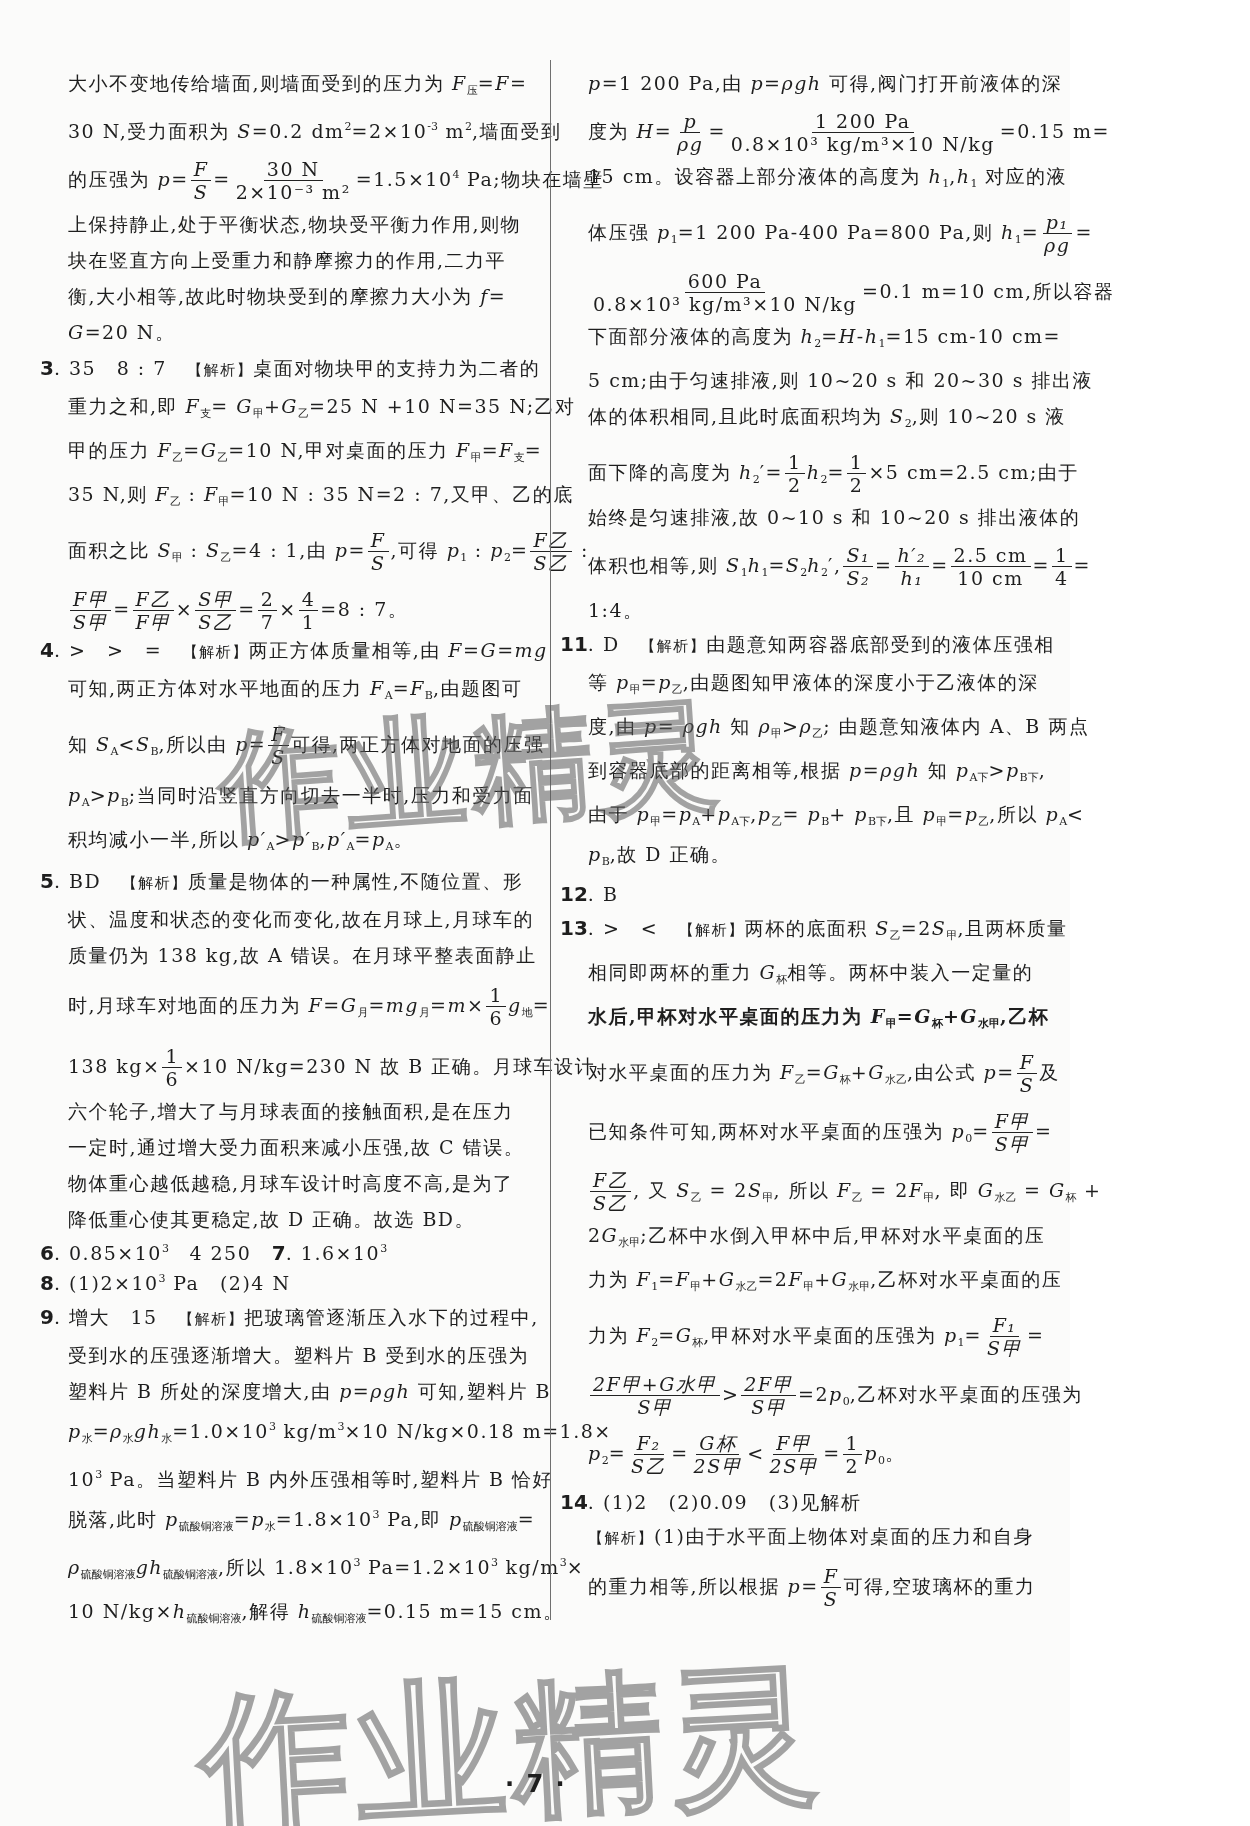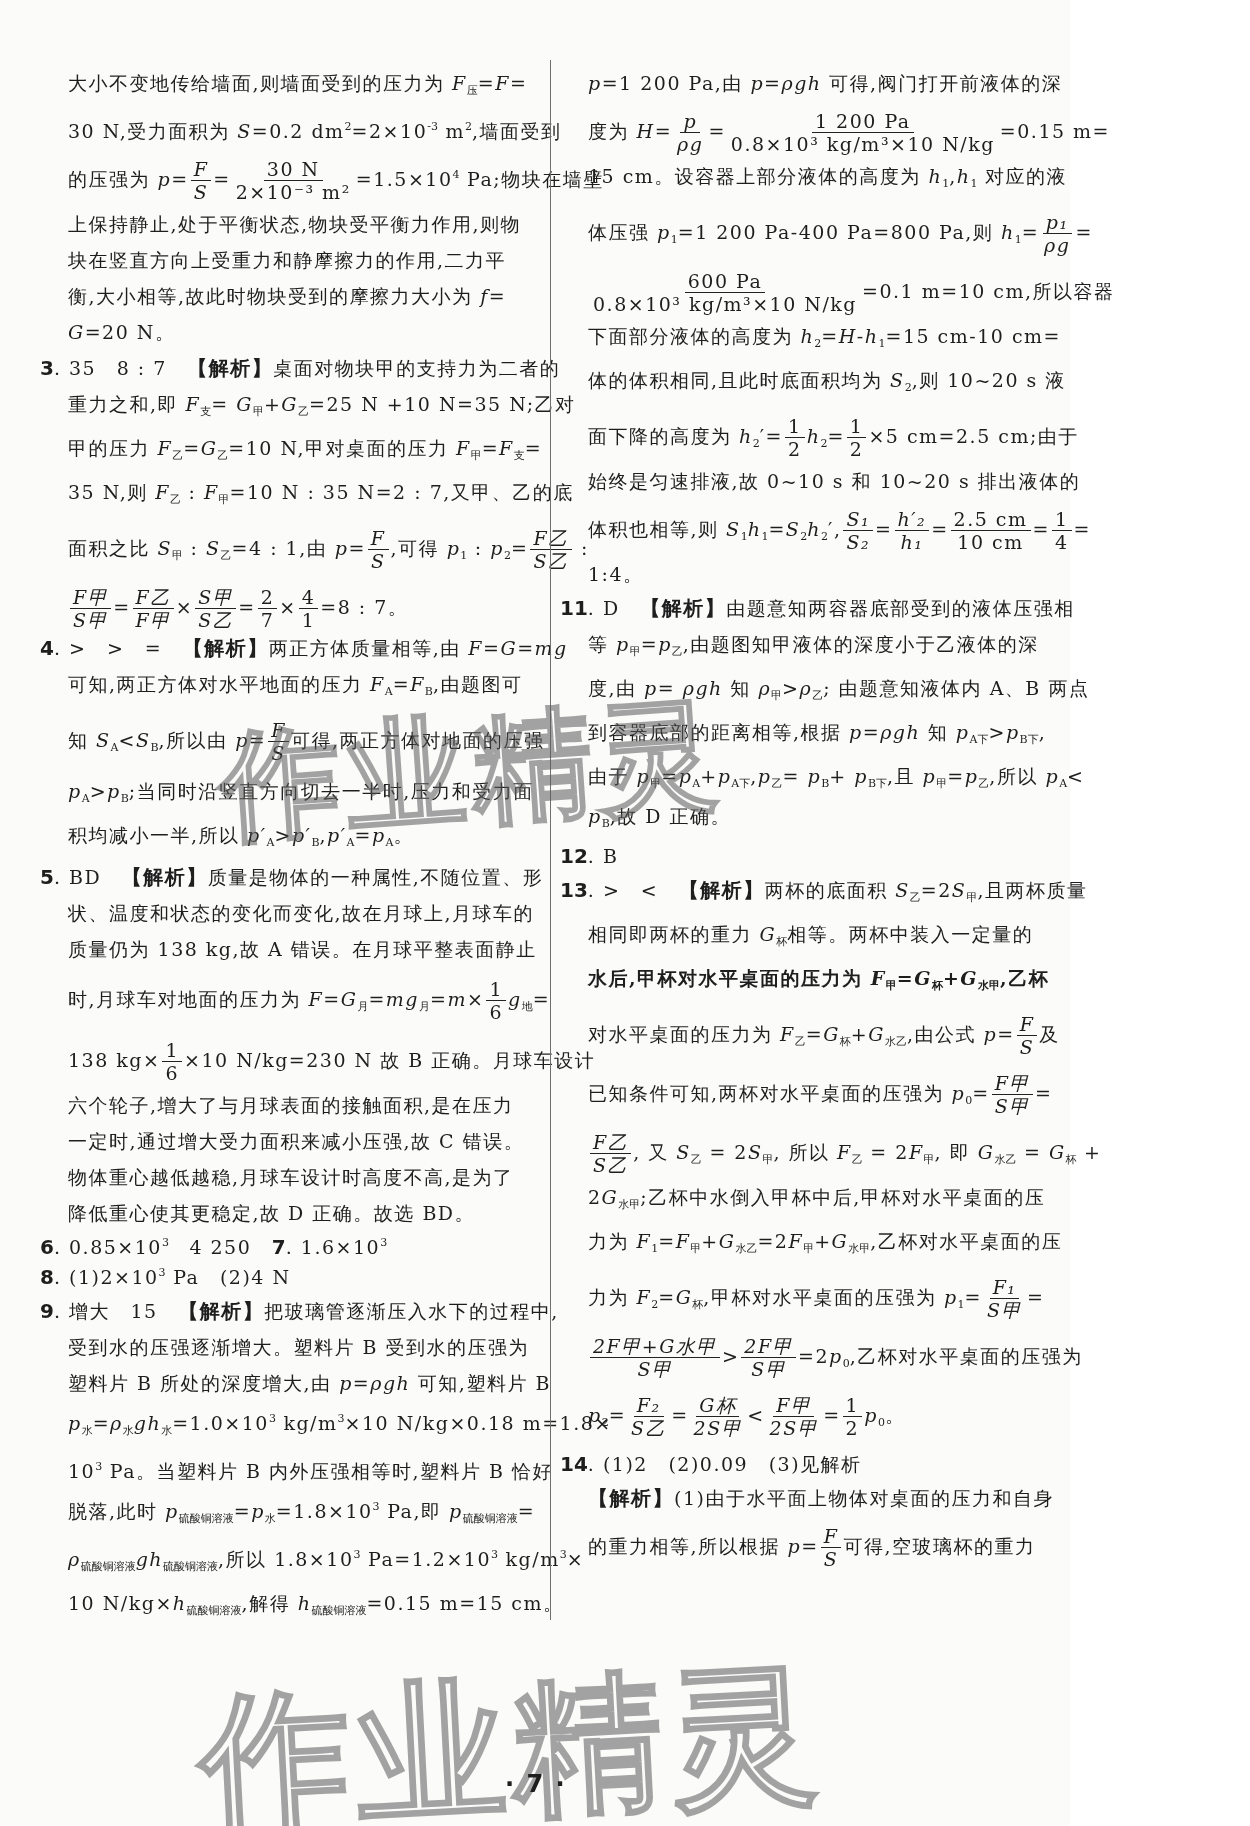--- a/index.html
+++ b/index.html
@@ -7,21 +7,21 @@
        font-family:"DejaVu Serif","Liberation Serif",serif;color:#1e1e1e;}
   .page{position:absolute;left:0;top:0;width:1070px;height:1826px;background:#fbfbfa;}
   .col{position:absolute;top:70px;}
   .col-left{left:40px;width:500px;}
   .col-right{left:560px;width:480px;}
   .divider{position:absolute;left:550px;top:60px;width:1px;height:1560px;background:#6f6f6f;}
   .line{position:relative;font-size:19px;letter-spacing:1.5px;white-space:nowrap;line-height:26px;}
   .line.indent{padding-left:28px;}
   .line.item{padding-left:0;}
   .qnum{font-family:"DejaVu Sans","Liberation Sans",sans-serif;font-weight:bold;font-size:20px;letter-spacing:0;}
-  .tag{font-family:"DejaVu Sans","Liberation Sans",sans-serif;font-weight:bold;font-size:20px;}
+  .tag{font-family:"DejaVu Sans","Liberation Sans",sans-serif;font-weight:normal;font-size:15px;}
   .it{font-style:italic;}
   sub{font-size:11px;vertical-align:-4px;letter-spacing:0;}
   sup{font-size:11px;vertical-align:8px;letter-spacing:0;}
   .frac{display:inline-flex;flex-direction:column;align-items:center;vertical-align:middle;margin:0 2px;line-height:22px;}
   .frac .num{border-bottom:1.3px solid #222;padding:0 3px;}
   .frac .den{padding:0 3px;}
   .pagenum{position:absolute;left:505px;top:1770px;font-family:"DejaVu Sans","Liberation Sans",sans-serif;
            font-weight:bold;font-size:24px;letter-spacing:2px;}
   .watermark{position:absolute;font-family:"DejaVu Sans","Liberation Sans",sans-serif;font-weight:bold;
            color:transparent;-webkit-text-stroke:2px rgba(90,90,90,0.55);letter-spacing:6px;pointer-events:none;}
@@ -120,20 +120,21 @@
       <div class="line indent" style="margin-top: 8px;"><span>15 cm。设容器上部分液体的高度为 </span><span class="it">h</span><sub>1</sub><span>,</span><span class="it">h</span><sub>1</sub><span> 对应的液</span></div>
       <div class="line indent" style="margin-top: 14px;"><span>体压强 </span><span class="it">p</span><sub>1</sub><span>=1 200 Pa-400 Pa=800 Pa,则 </span><span class="it">h</span><sub>1</sub><span>=</span><span class="frac">
           <span class="num it">p₁</span>
           <span class="den it">ρg</span>
         </span><span>=</span></div>
       <div class="line indent" style="margin-top: 14px;"><span class="frac">
           <span class="num">600 Pa</span>
           <span class="den">0.8×10³ kg/m³×10 N/kg</span>
         </span><span>=0.1 m=10 cm,所以容器</span></div>
       <div class="line indent" style="margin-top: 8px;"><span>下面部分液体的高度为 </span><span class="it">h</span><sub>2</sub><span>=</span><span class="it">H</span><span>-</span><span class="it">h</span><sub>1</sub><span>=15 cm-10 cm=</span></div>
+      <div class="line indent" style="margin-top: 10px;"><span>5 cm;由于匀速排液,则 10~20 s 和 20~30 s 排出液</span></div>
       <div class="line indent" style="margin-top: 10px;"><span>体的体积相同,且此时底面积均为 </span><span class="it">S</span><sub>2</sub><span>,则 10~20 s 液</span></div>
       <div class="line indent" style="margin-top: 14px;"><span>面下降的高度为 </span><span class="it">h</span><sub>2</sub><span>′=</span><span class="frac">
           <span class="num">1</span>
           <span class="den">2</span>
         </span><span class="it">h</span><sub>2</sub><span>=</span><span class="frac">
           <span class="num">1</span>
           <span class="den">2</span>
         </span><span>×5 cm=2.5 cm;由于</span></div>
       <div class="line indent" style="margin-top: 8px;"><span>始终是匀速排液,故 0~10 s 和 10~20 s 排出液体的</span></div>
       <div class="line indent" style="margin-top: 14px;"><span>体积也相等,则 </span><span class="it">S</span><sub>1</sub><span class="it">h</span><sub>1</sub><span>=</span><span class="it">S</span><sub>2</sub><span class="it">h</span><sub>2</sub><span>′,</span><span class="frac">

